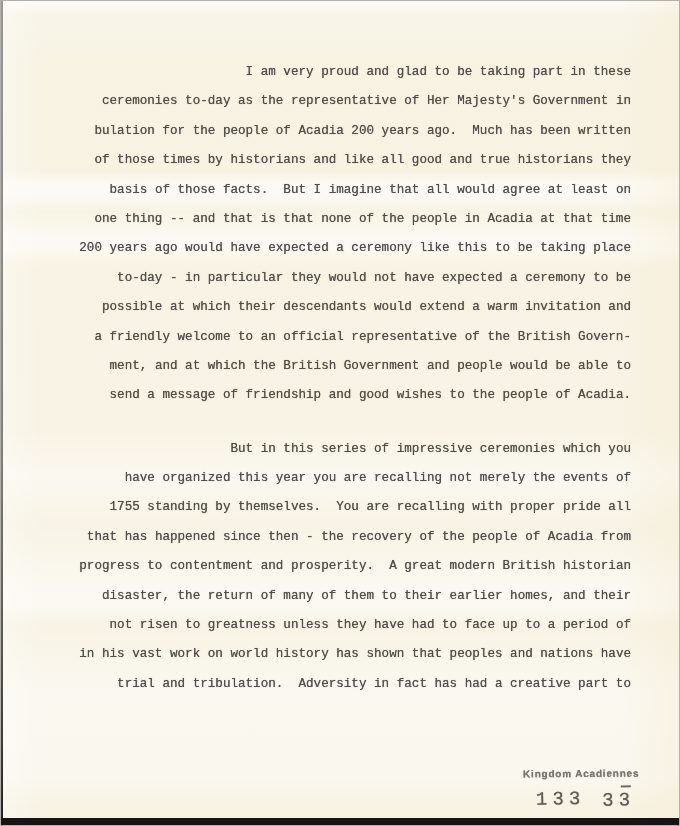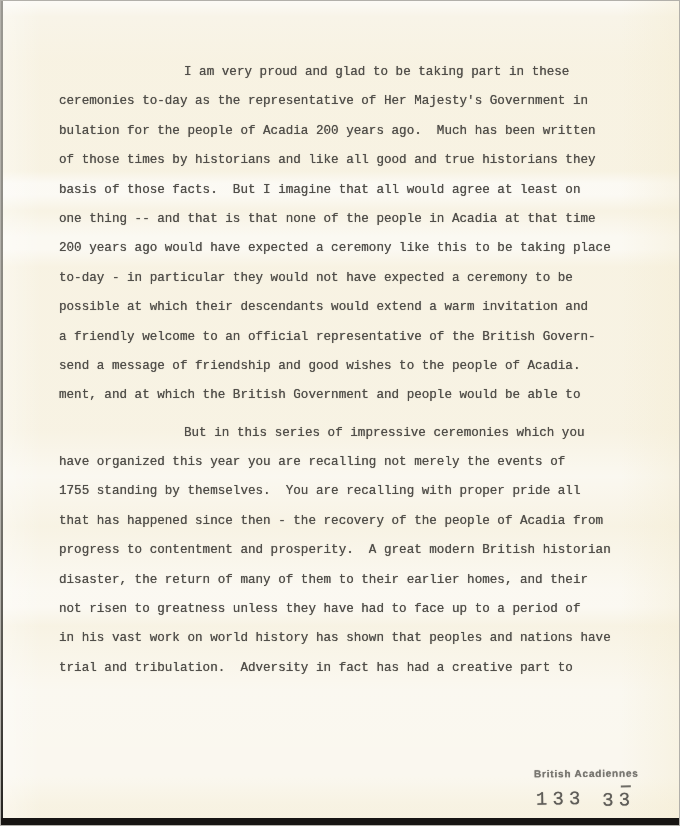--- a/index.html
+++ b/index.html
@@ -56,23 +56,24 @@
     top: 57px;
     width: 572px;
     color: #504e49;
     font-size: 12.6px;
     text-shadow: 0 0 0.7px rgba(80, 78, 73, 0.85);
   }
   .line {
     height: 29.4px;
     line-height: 29.4px;
     white-space: pre;
+    text-align: right;
   }
   .indent { padding-left: 125px; }
-  .para-2 { margin-top: 8px; }
+  .para-2 { margin-top: 24px; }
 
   .stamp-title {
     position: absolute;
     top: 767px;
     right: 40px;
     font-family: "Liberation Sans", sans-serif;
     font-size: 10px;
     font-weight: bold;
     letter-spacing: 0.8px;
     color: #787670;
@@ -127,37 +128,37 @@
       <div class="line indent">I am very proud and glad to be taking part in these</div>
       <div class="line">ceremonies to-day as the representative of Her Majesty's Government in</div>
       <div class="line">bulation for the people of Acadia 200 years ago.  Much has been written</div>
       <div class="line">of those times by historians and like all good and true historians they</div>
       <div class="line">basis of those facts.  But I imagine that all would agree at least on</div>
       <div class="line">one thing -- and that is that none of the people in Acadia at that time</div>
       <div class="line">200 years ago would have expected a ceremony like this to be taking place</div>
       <div class="line">to-day - in particular they would not have expected a ceremony to be</div>
       <div class="line">possible at which their descendants would extend a warm invitation and</div>
       <div class="line">a friendly welcome to an official representative of the British Govern-</div>
+      <div class="line">ment, and at which the British Government and people would be able to</div>
       <div class="line">send a message of friendship and good wishes to the people of Acadia.</div>
-      <div class="line">ment, and at which the British Government and people would be able to</div>
     </div>
     <div class="paragraph para-2">
       <div class="line indent">But in this series of impressive ceremonies which you</div>
       <div class="line">have organized this year you are recalling not merely the events of</div>
       <div class="line">1755 standing by themselves.  You are recalling with proper pride all</div>
       <div class="line">that has happened since then - the recovery of the people of Acadia from</div>
       <div class="line">progress to contentment and prosperity.  A great modern British historian</div>
       <div class="line">disaster, the return of many of them to their earlier homes, and their</div>
       <div class="line">not risen to greatness unless they have had to face up to a period of</div>
       <div class="line">in his vast work on world history has shown that peoples and nations have</div>
       <div class="line">trial and tribulation.  Adversity in fact has had a creative part to</div>
     </div>
   </div>
 
-  <div class="stamp-title">British Acadiennes</div>
+  <div class="stamp-title">Kingdom Acadiennes</div>
 
   <div class="stamp-number">
     <span class="num-left">133</span>
     <span class="num-right">33</span>
     <span class="stamp-overline"></span>
   </div>
 
   <div class="stamp-fragment">U. de Moncton</div>
 
   <div class="bottom-strip"></div>

